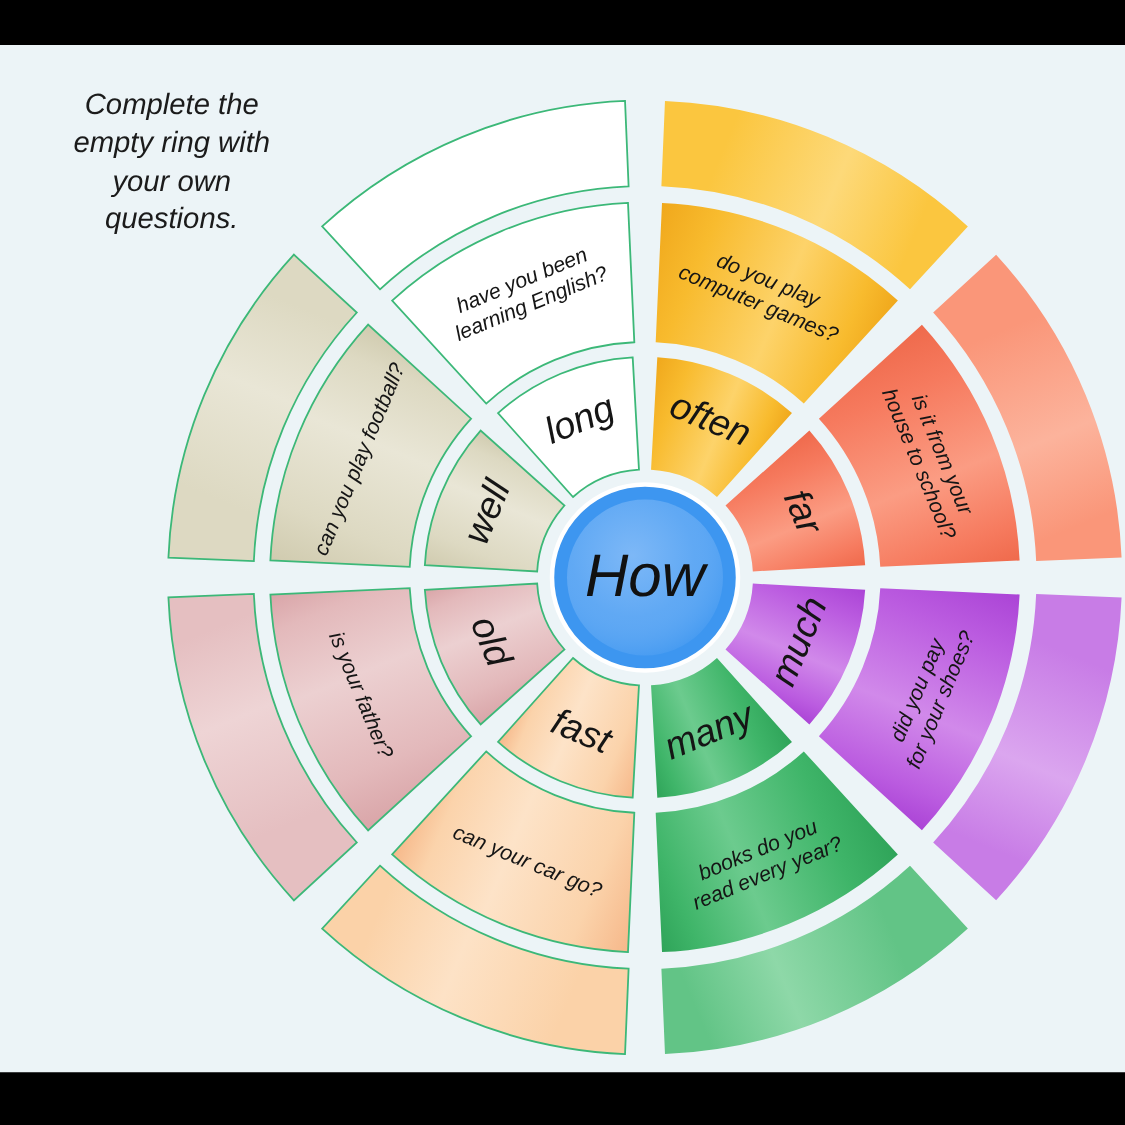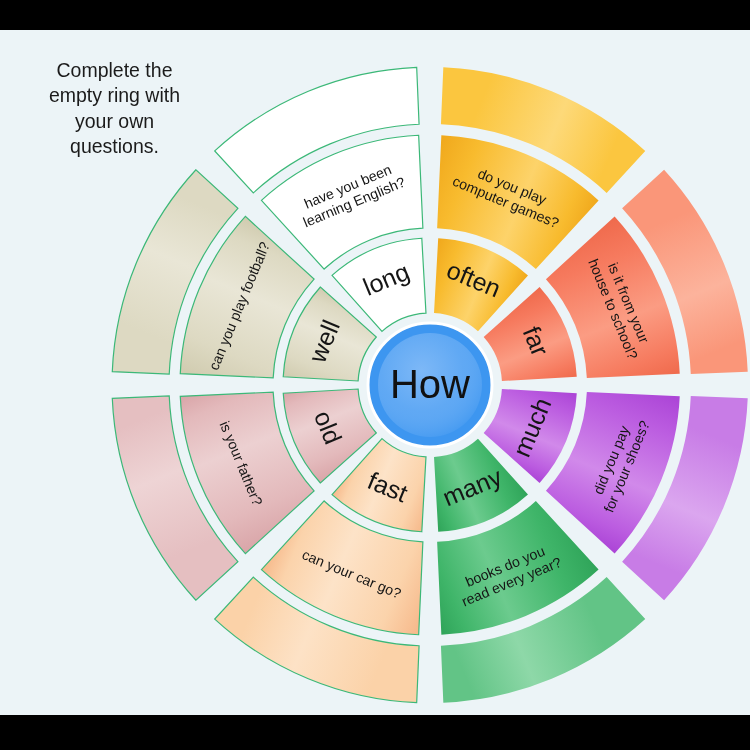--- a/index.html
+++ b/index.html
@@ -2,21 +2,21 @@
 <html><head>
 <meta charset="utf-8">
 <style>
   html,body{margin:0;padding:0;}
   body{
     width:750px;height:750px;
     background:#000;
     font-family:"Liberation Sans", sans-serif;
     overflow:hidden;
   }
-  #stage{position:relative;width:750px;height:750px;}
+  #stage{position:relative;width:750px;height:750px;font-style:italic;}
   #canvas{
     position:absolute;left:0;top:30px;
     width:750px;height:685px;
     background:#ecf4f7;
     overflow:hidden;
   }
   #bar-top{position:absolute;left:0;top:0;width:750px;height:30px;background:#000;}
   #bar-bottom{position:absolute;left:0;top:715px;width:750px;height:35px;background:#000;}
 
   #instruction{

